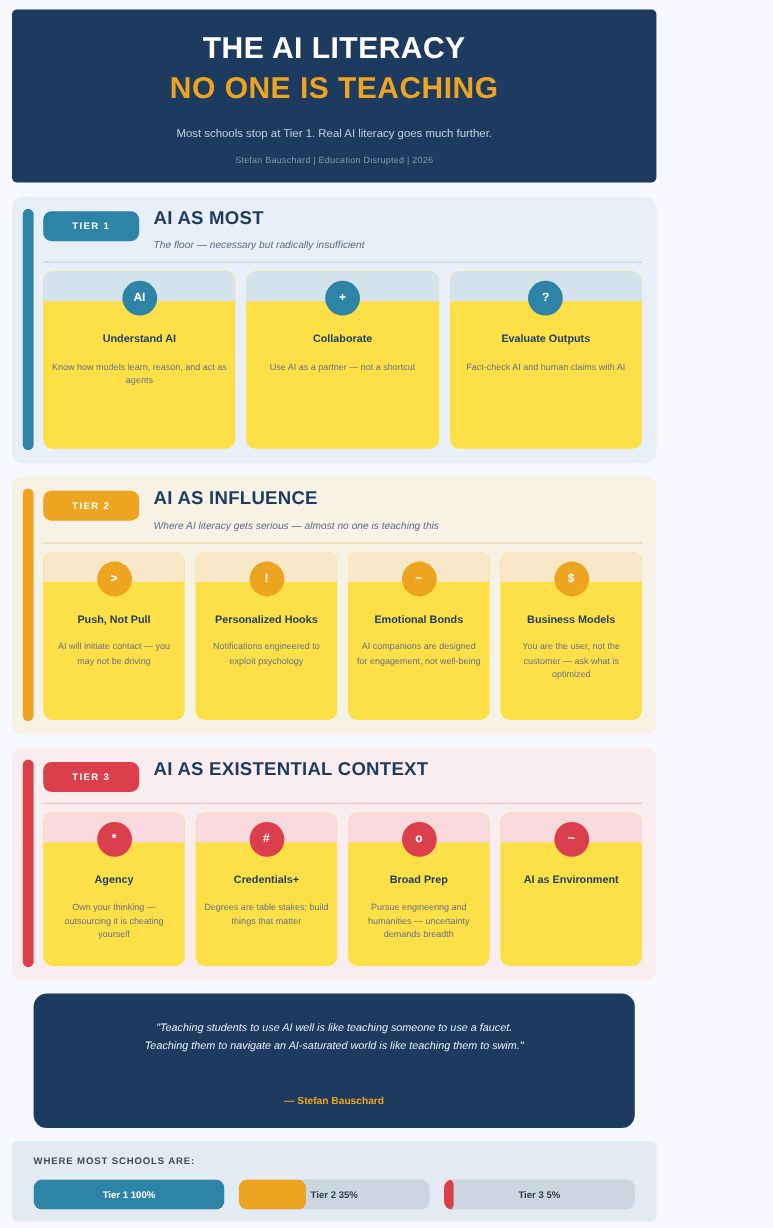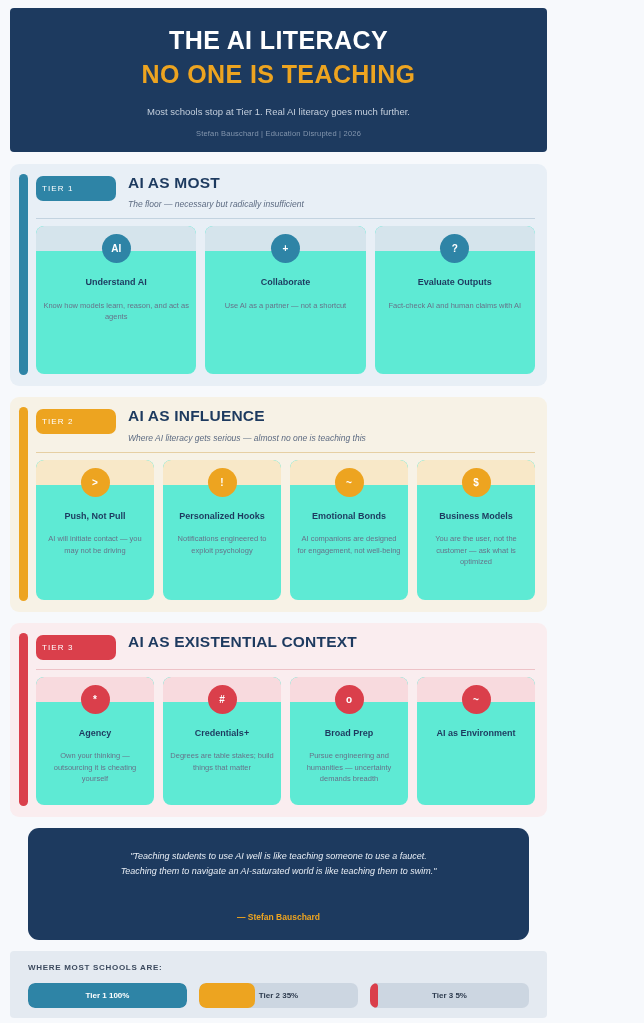--- a/index.html
+++ b/index.html
@@ -65,24 +65,24 @@
     width: 9px;
     border-radius: 5px;
   }
   .tier-head {
     display: flex;
     align-items: flex-start;
     gap: 12px;
   }
   .tier-badge {
     min-width: 80px;
-    text-align: left;
+    text-align: center;
     color: #ffffff;
     font-size: 8px;
-    font-weight: normal;
+    font-weight: bold;
     letter-spacing: 1.1px;
     padding: 8px 6px;
     border-radius: 7px;
     margin-top: 2px;
   }
   .tier-title-wrap { flex: 1; }
   .tier-title {
     color: #1d3a5f;
     font-size: 15.5px;
     font-weight: bold;
@@ -100,21 +100,21 @@
     margin: 9px 0 7px 0;
   }
 
   
   .cards {
     display: flex;
     gap: 9px;
   }
   .card {
     flex: 1;
-    background: #5eead4;
+    background: #fde047;
     border-radius: 8px;
     position: relative;
     padding: 0 7px 20px 7px;
     text-align: center;
     overflow: hidden;
   }
   .card-band {
     position: absolute;
     left: 0; right: 0; top: 0;
     height: 25px;

